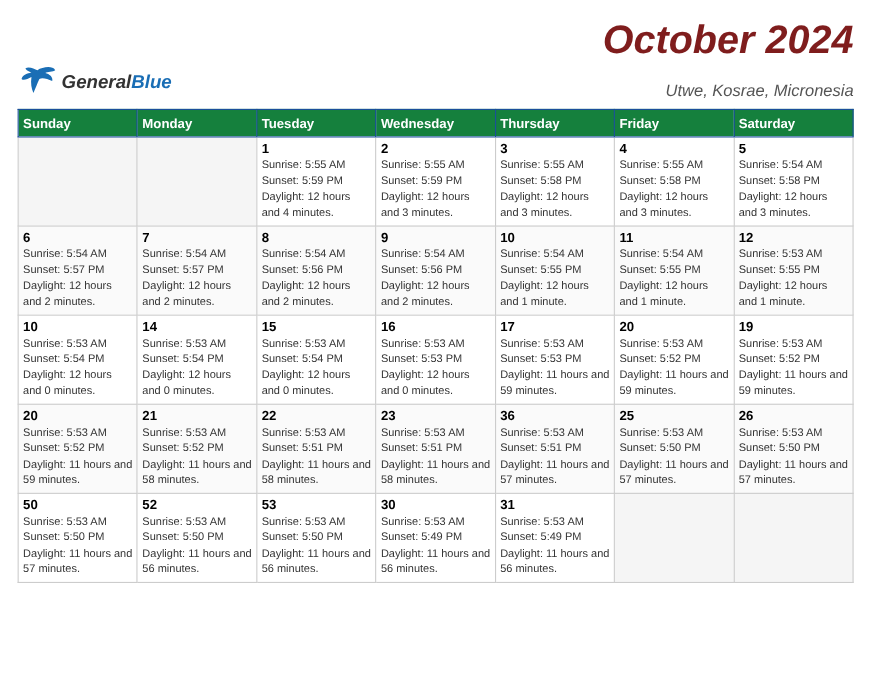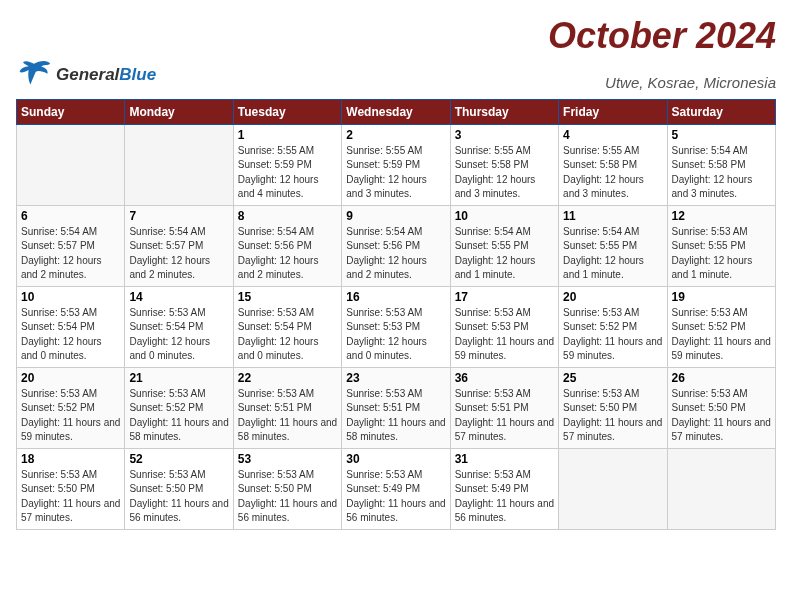--- a/index.html
+++ b/index.html
@@ -39,21 +39,21 @@
       font-size: 15px;
       color: #555;
       margin-top: 18px;
     }
     table {
       width: 100%;
       border-collapse: collapse;
       font-size: 10.5px;
     }
     thead th {
-      background-color: #7f1d1d;
+      background-color: #15803d;
       color: #fff;
       padding: 5px 4px;
       text-align: left;
       font-size: 12px;
       border: 1px solid #1a4f9a;
     }
     td {
       border: 1px solid #ccc;
       vertical-align: top;
       padding: 3px 4px;
@@ -219,21 +219,21 @@
           <span class="day-num">25</span>
           <div class="day-detail">Sunrise: 5:53 AM<br>Sunset: 5:50 PM<br>Daylight: 11 hours and 57 minutes.</div>
         </td>
         <td>
           <span class="day-num">26</span>
           <div class="day-detail">Sunrise: 5:53 AM<br>Sunset: 5:50 PM<br>Daylight: 11 hours and 57 minutes.</div>
         </td>
       </tr>
       <tr>
         <td>
-          <span class="day-num">18</span>
+          <span class="day-num">50</span>
           <div class="day-detail">Sunrise: 5:53 AM<br>Sunset: 5:50 PM<br>Daylight: 11 hours and 57 minutes.</div>
         </td>
         <td>
           <span class="day-num">52</span>
           <div class="day-detail">Sunrise: 5:53 AM<br>Sunset: 5:50 PM<br>Daylight: 11 hours and 56 minutes.</div>
         </td>
         <td>
           <span class="day-num">53</span>
           <div class="day-detail">Sunrise: 5:53 AM<br>Sunset: 5:50 PM<br>Daylight: 11 hours and 56 minutes.</div>
         </td>

